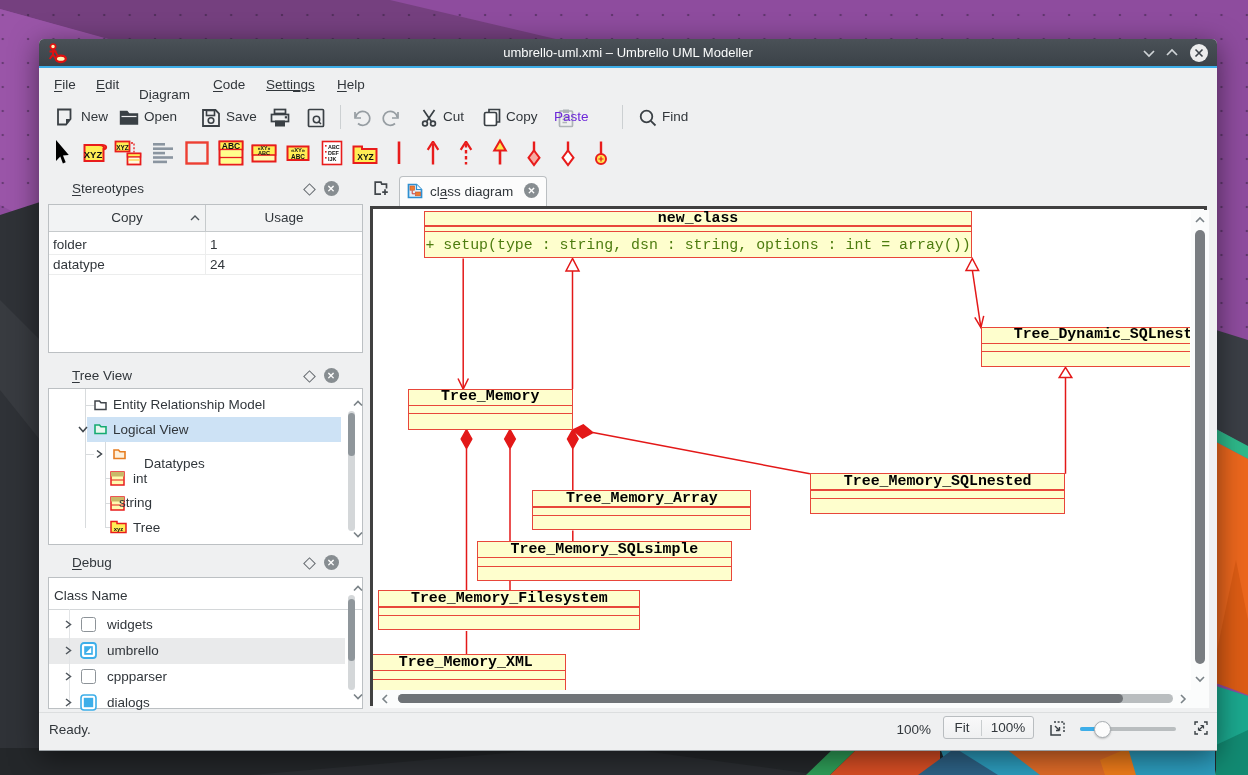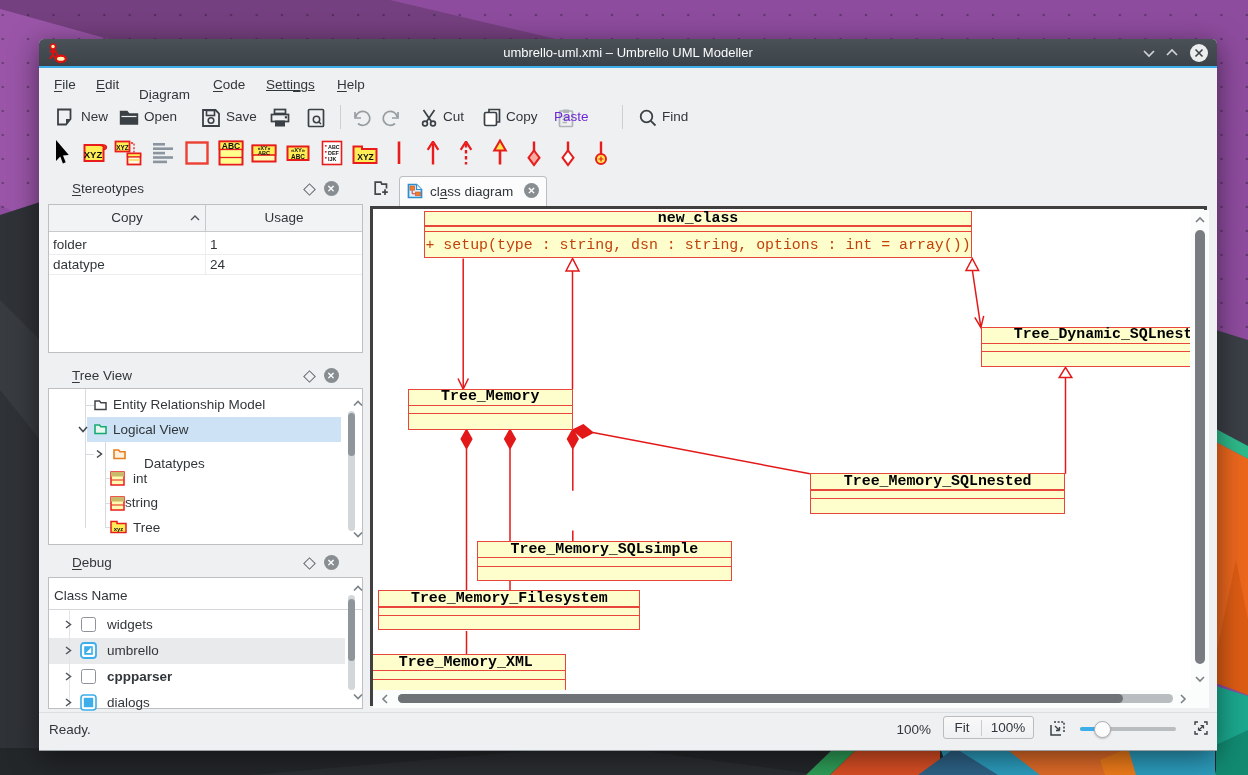--- a/index.html
+++ b/index.html
@@ -317,21 +317,21 @@
       <rect x="1" y="1" width="13" height="4.5" fill="#c9b968"></rect>
       <path d="M1.5 9 H13.5" stroke="#e81c1c" stroke-width="1"></path>
     </svg>
     <div class="a tx" style="left:84px;top:82px;">int</div>
 
     <svg class="a" style="left:61px;top:107px;" width="16" height="15">
       <rect x="1" y="1" width="13" height="13" fill="#fffbb0" stroke="#e81c1c" stroke-width="1.5"></rect>
       <rect x="1" y="1" width="13" height="4.5" fill="#c9b968"></rect>
       <path d="M1.5 9 H13.5" stroke="#e81c1c" stroke-width="1"></path>
     </svg>
-    <div class="a tx" style="left:76px;top:106.5px;">string</div>
+    <div class="a tx" style="left:70px;top:106.5px;">string</div>
 
     <svg class="a" style="left:61px;top:131.5px;" width="17" height="14">
       <path d="M1 12.5 V1.5 H7 V3.5 H16 V12.5 Z" fill="#ffee55" stroke="#e81c1c" stroke-width="1.5"></path>
       <text x="8.5" y="11" font-size="6" font-weight="bold" text-anchor="middle" fill="#111">xyz</text>
     </svg>
     <div class="a tx" style="left:84px;top:131px;">Tree</div>
 
     <svg class="a" style="left:303px;top:10px;" width="12" height="9">
         <path class="chev" d="M2 6.5 L6 2.5 L10 6.5"></path>
       </svg>
@@ -362,21 +362,21 @@
     <svg class="a" style="left:31px;top:63.5px;" width="17" height="17">
       <rect x="1" y="1" width="15" height="15" rx="3" fill="#fff" stroke="#3daee9" stroke-width="1.8"></rect>
       <rect x="4.2" y="4.2" width="8.6" height="8.6" fill="#3daee9"></rect>
       <path d="M5.8 11 L11.2 5.6 L11.2 11 Z" fill="#fff"></path>
     </svg>
     <div class="a tx" style="left:58px;top:64.5px;">umbrello</div>
     <svg class="a" style="left:14px;top:93px;" width="10" height="11">
         <path d="M3 2 L7.5 5.5 L3 9" stroke="#50575d" stroke-width="1.5" fill="none"></path>
       </svg>
     <div class="a" style="left:32px;top:90.5px;width:15px;height:15px;border:1.5px solid #8d9398;border-radius:2.5px;background:#fff;box-sizing:border-box;"></div>
-    <div class="a tx" style="left:58px;top:90.5px;font-weight:bold;">cppparser</div>
+    <div class="a tx" style="left:58px;top:90.5px;">cppparser</div>
     <svg class="a" style="left:14px;top:119px;" width="10" height="11">
         <path d="M3 2 L7.5 5.5 L3 9" stroke="#50575d" stroke-width="1.5" fill="none"></path>
       </svg>
     <svg class="a" style="left:31px;top:115.5px;" width="17" height="17">
       <rect x="1" y="1" width="15" height="15" rx="3" fill="#fff" stroke="#3daee9" stroke-width="1.6"></rect>
       <rect x="3.8" y="3.8" width="9.4" height="9.4" fill="#3daee9"></rect>
     </svg>
     <div class="a tx" style="left:58px;top:116.5px;">dialogs</div>
 
     <svg class="a" style="left:303px;top:6px;" width="12" height="9">
@@ -428,34 +428,39 @@
           <path d="M137 219.5 L142.3 229 L137 238.5 L131.7 229 Z" fill="#e31818"></path>
           <path d="M199.8 219.5 L205.1 229 L199.8 238.5 L194.5 229 Z" fill="#e31818"></path>
           <path d="M200 220 L210.3 214.8 L219.8 222.6 L209.5 228.2 Z" fill="#e31818"></path>
         </g>
       </svg>
 
       <div class="uml" style="left:50.8px;top:1px;width:548.5px;height:47.5px;">
         <div class="t">new_class</div>
         <div class="l1" style="top:13.9px;"></div>
         <div class="l1" style="top:19.4px;"></div>
-        <div class="a mono" style="left:0;right:0;top:25px;text-align:center;font-size:14.9px;color:#c2410c;">+ setup(type : string, dsn : string, options : int = array())</div>
+        <div class="a mono" style="left:0;right:0;top:25px;text-align:center;font-size:14.9px;color:#4d7c0f;">+ setup(type : string, dsn : string, options : int = array())</div>
       </div>
       <div class="uml" style="left:34.5px;top:179px;width:165.5px;height:41px;">
         <div class="t">Tree_Memory</div>
         <div class="l1" style="top:15px;"></div>
           <div class="l1" style="top:23.5px;"></div>
       </div>
       <div class="uml" style="left:607.5px;top:117px;width:263px;height:40px;">
         <div class="t">Tree_Dynamic_SQLnested</div>
         <div class="l1" style="top:15px;"></div>
           <div class="l1" style="top:23.5px;"></div>
       </div>
       <div class="uml" style="left:436.9px;top:263.8px;width:255.6px;height:40.4px;">
         <div class="t">Tree_Memory_SQLnested</div>
+        <div class="l1" style="top:15px;"></div>
+          <div class="l1" style="top:23.5px;"></div>
+      </div>
+      <div class="uml" style="left:159.2px;top:280.7px;width:219.3px;height:39.7px;">
+        <div class="t">Tree_Memory_Array</div>
         <div class="l1" style="top:15px;"></div>
           <div class="l1" style="top:23.5px;"></div>
       </div>
       <div class="uml" style="left:104.1px;top:331.5px;width:254.6px;height:39.5px;">
         <div class="t">Tree_Memory_SQLsimple</div>
         <div class="l1" style="top:15px;"></div>
           <div class="l1" style="top:23.5px;"></div>
       </div>
       <div class="uml" style="left:5.1px;top:380.7px;width:262.4px;height:40.2px;">
         <div class="t">Tree_Memory_Filesystem</div>

